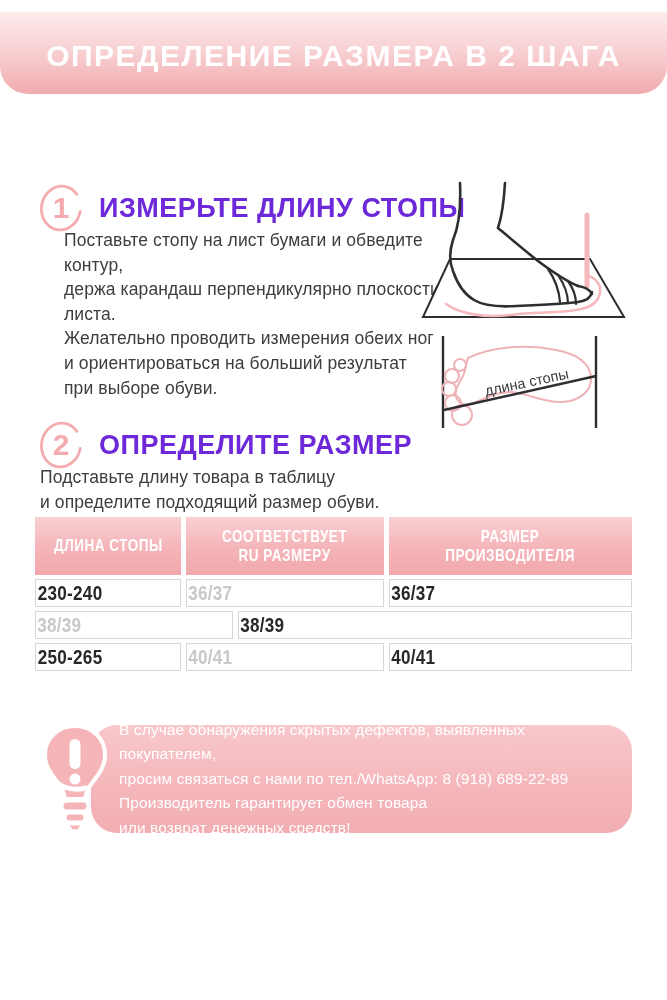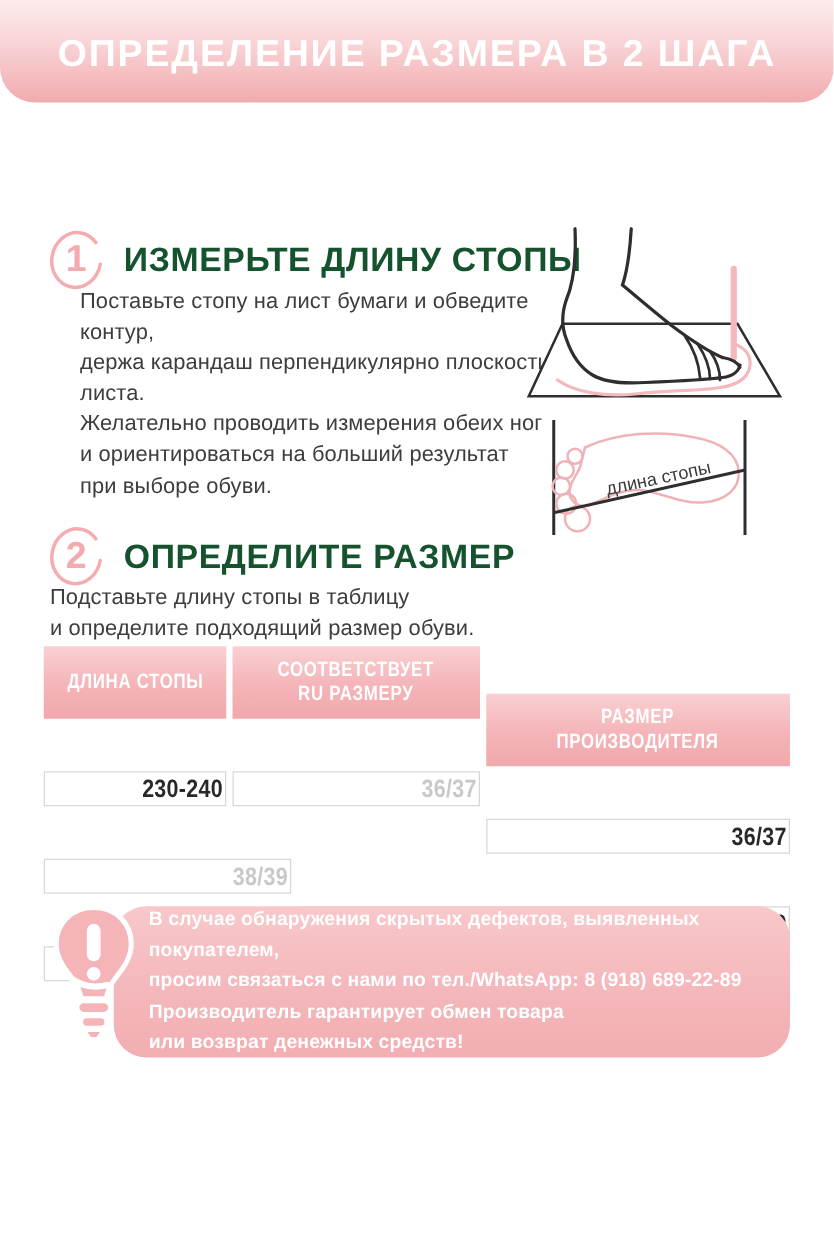--- a/index.html
+++ b/index.html
@@ -4,90 +4,89 @@
 <style>
   html,body { margin:0; padding:0; background:#ffffff; }
   .page {
     position:relative; width:667px; height:1000px; overflow:hidden;
     background:#ffffff;
     font-family:"Liberation Sans", sans-serif;
   }
 
   
   .banner {
-    position:absolute; left:0; top:0; width:667px; height:82px;
+    position:absolute; left:0; top:12px; width:667px; height:82px;
     border-radius:0 0 28px 28px;
     background:linear-gradient(180deg,#fdeced 0%,#f8d2d4 45%,#f1abaf 100%);
     display:flex; align-items:center; justify-content:center;
   }
   .banner-title {
     color:#ffffff; font-size:30px; font-weight:bold; letter-spacing:1.5px;
     text-align:center; margin-top:6px;
   }
 
   
   .step-header { position:absolute; display:flex; align-items:center; }
   .step-badge { position:relative; width:46px; height:50px; flex:0 0 auto; }
   .step-badge svg { position:absolute; left:0; top:0; }
   .step-num {
     position:absolute; left:0; top:0; width:46px; height:50px;
     display:flex; align-items:center; justify-content:center;
     color:#f3abaf; font-size:30px; font-weight:bold;
   }
   .step-title {
-    color:#14532d; font-size:27px; font-weight:bold;
+    color:#6d28d9; font-size:27px; font-weight:bold;
     letter-spacing:0.5px; margin-left:15px; white-space:nowrap;
   }
 
   .step-body {
     position:absolute; color:#3d3c3f; font-size:17.5px; line-height:24.6px;
     white-space:pre-line; letter-spacing:0.1px;
   }
 
   
   .illus { position:absolute; }
 
   
   .size-table { position:absolute; left:35px; top:517px; width:597px; }
   .t-row { display:flex; margin-bottom:4px; }
   .t-row:last-child { margin-bottom:0; }
   .c1 { width:146px; margin-right:5px; }
   .c2 { width:198px; margin-right:5px; }
-  .c3 { flex:1;margin-top:38px; }
+  .c3 { flex:1; }
   .th-cell {
     height:58px; box-sizing:border-box;
     background:linear-gradient(180deg,#f9d0d3 0%,#f4b4b8 55%,#f1a8ac 100%);
     display:flex; align-items:center; justify-content:center;
     color:#ffffff; font-weight:bold; font-size:15px; line-height:18px;
     text-align:center;
   }
   .th-cell .cond-h {
     display:inline-block; transform:scale(0.9,1.1); transform-origin:center;
     white-space:pre-line; letter-spacing:0.6px;
   }
   .td-cell {
     height:28px; box-sizing:border-box;
     background:#ffffff; border:1px solid #d7d7d8;
-    display:flex; align-items:center; justify-content:flex-end;
-    color:#28272a; font-weight:bold; font-size:18px;padding-left:28px;
+    display:flex; align-items:center; justify-content:flex-start;
+    color:#28272a; font-weight:bold; font-size:18px;
   }
   .td-cell .cond {
     display:inline-block; transform:scale(0.95,1.12); transform-origin:center;
     letter-spacing:0.3px;
   }
   .td-cell.muted { color:#c7c8ca; }
 
   
   .notice-box {
-    position:absolute; left:91px; top:725px; width:541px; height:121px;
+    position:absolute; left:91px; top:725px; width:541px; height:108px;
     box-sizing:border-box; border-radius:26px;
     background:linear-gradient(180deg,#f8c8cb 0%,#f4b6ba 60%,#f2aeb2 100%);
     display:flex; align-items:center;
     padding:8px 18px 8px 28px;
-    font-weight:bold;
   }
   .notice-text {
     color:#ffffff; font-size:15.5px; line-height:24.4px; white-space:pre-line;
     letter-spacing:0.1px;
   }
   .bulb { position:absolute; left:38px; top:720px; }
 </style>
 </head>
 <body>
 
@@ -141,21 +140,21 @@
   <div class="step-header" style="left:38px; top:420px;">
     <div class="step-badge">
       <svg width="46" height="50" viewBox="0 0 46 50">
         <ellipse cx="23" cy="25" rx="19.5" ry="22" fill="none" stroke="#f4acb0" stroke-width="2.8" stroke-dasharray="112 18" stroke-linecap="round" transform="rotate(10 23 25)"></ellipse>
       </svg>
       <div class="step-num">2</div>
     </div>
     <div class="step-title">ОПРЕДЕЛИТЕ РАЗМЕР</div>
   </div>
 
-  <div class="step-body" style="left:40px; top:465px; width:410px;">Подставьте длину стопы в таблицу
+  <div class="step-body" style="left:40px; top:465px; width:410px;">Подставьте длину товара в таблицу
 и определите подходящий размер обуви.</div>
 
   <div class="size-table">
     <div class="t-row">
       <div class="th-cell c1">
         <span class="cond-h">ДЛИНА СТОПЫ</span>
       </div>
       <div class="th-cell c2">
         <span class="cond-h">СООТВЕТСТВУЕТ
 RU РАЗМЕРУ</span>

